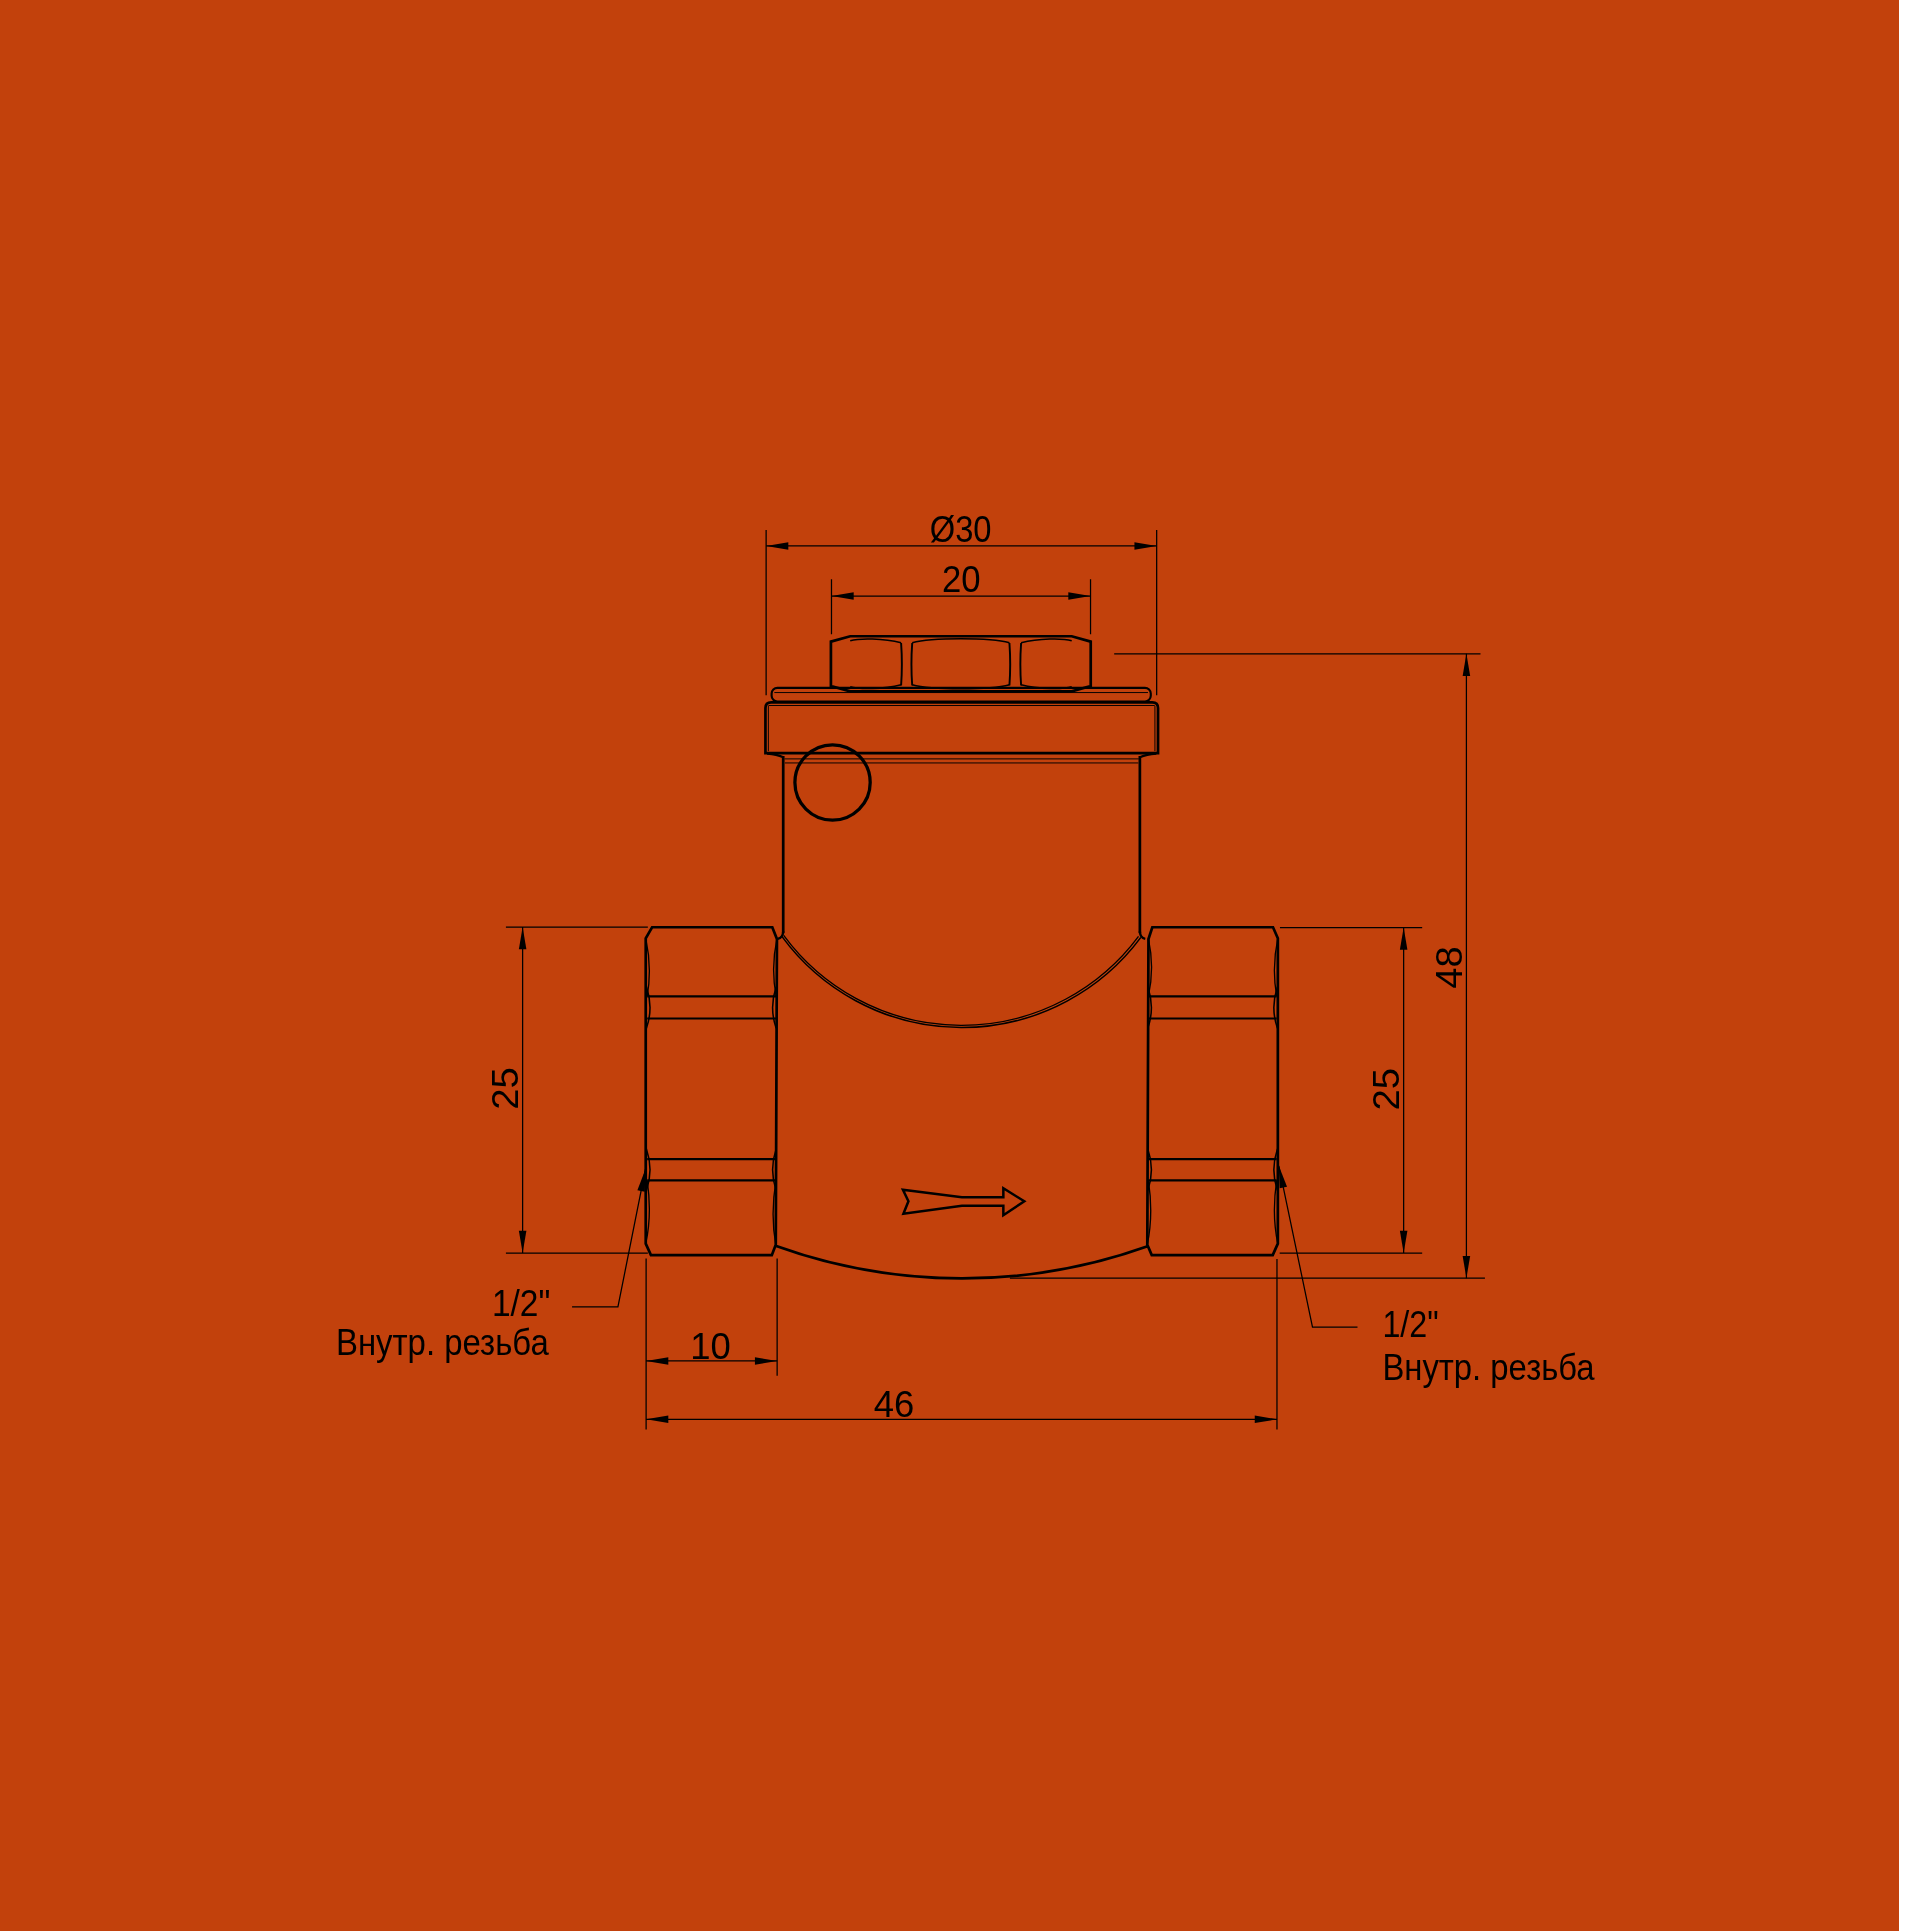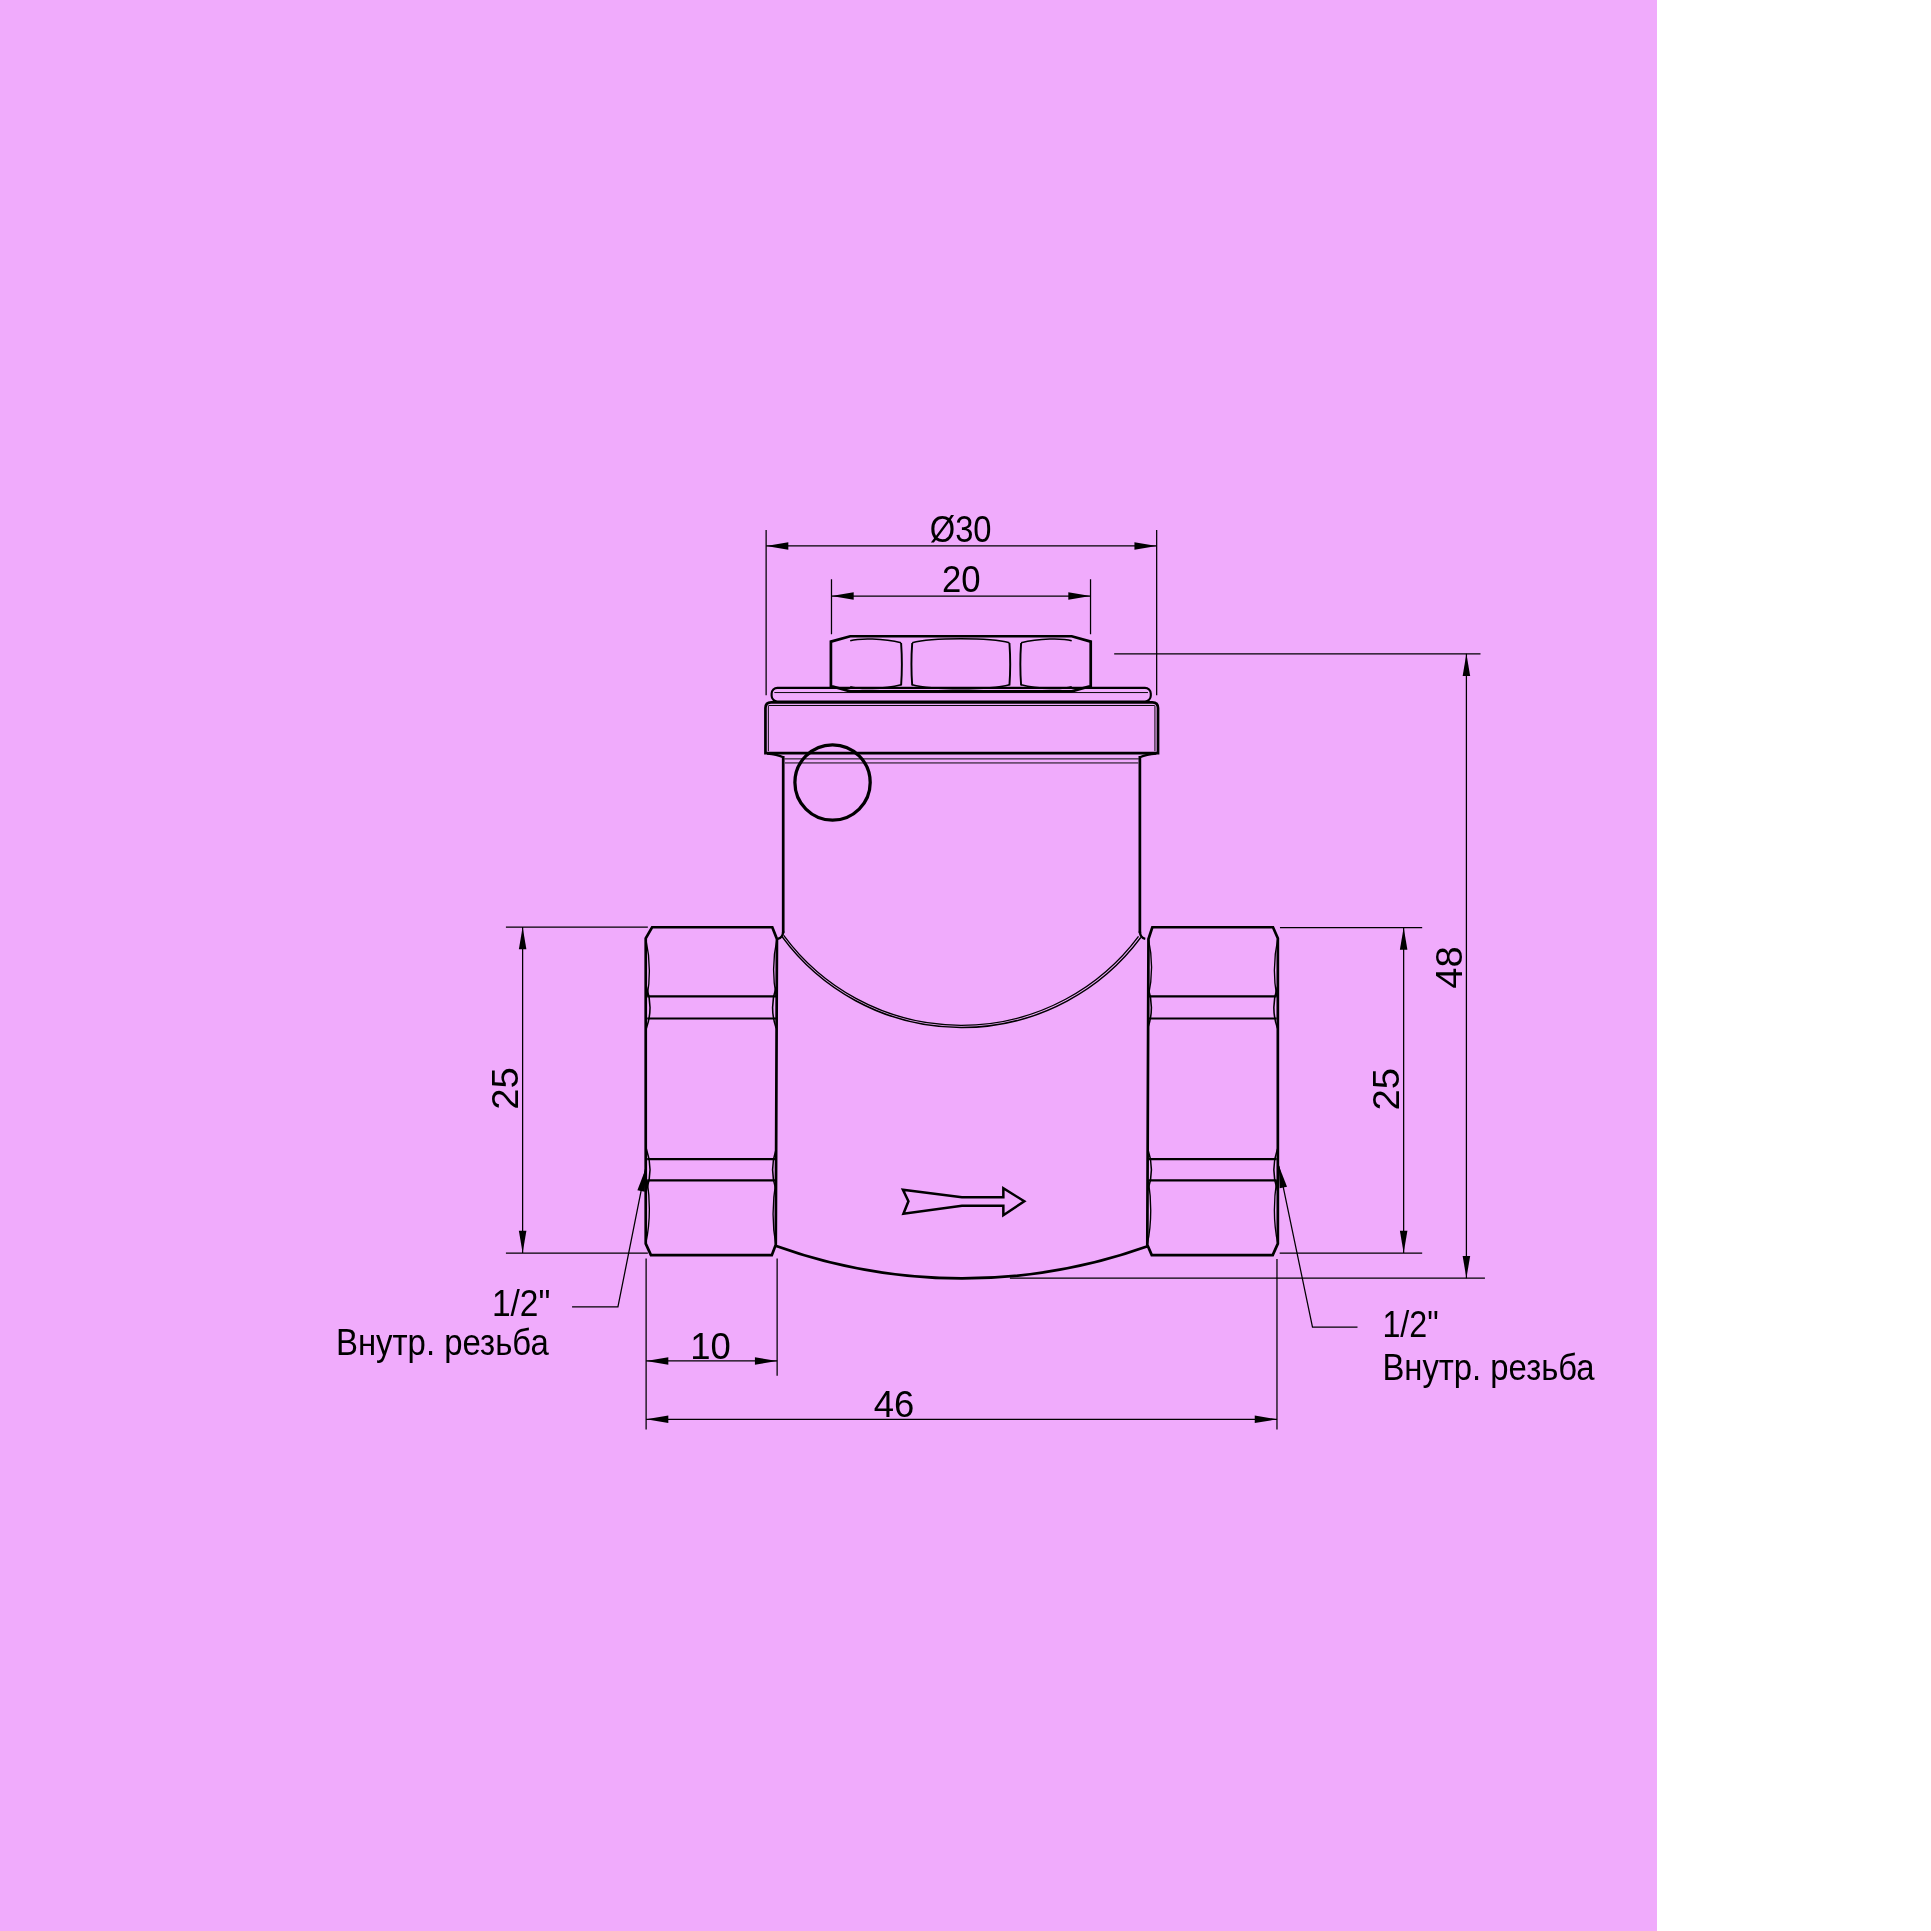--- a/index.html
+++ b/index.html
@@ -1,16 +1,16 @@
 <!DOCTYPE html>
 <html><head>
 <meta charset="utf-8">
 <style>
 html,body{margin:0;padding:0;background:#fff;}
-#page{width:1657px;height:1931px;background:#f0abfc;position:relative;}
+#page{width:1899px;height:1931px;background:#c2410c;position:relative;}
 svg{display:block;}
 text{font-family:"Liberation Sans",sans-serif;fill:#000;}
 </style>
 </head>
 <body>
 <div id="page">
 <svg width="1931" height="1931" viewBox="0 0 2000 2000">
 <defs>
 <path id="arr" d="M0,0 L-23,-3.9 L-23,3.9 Z" fill="#000"></path>
 </defs>

